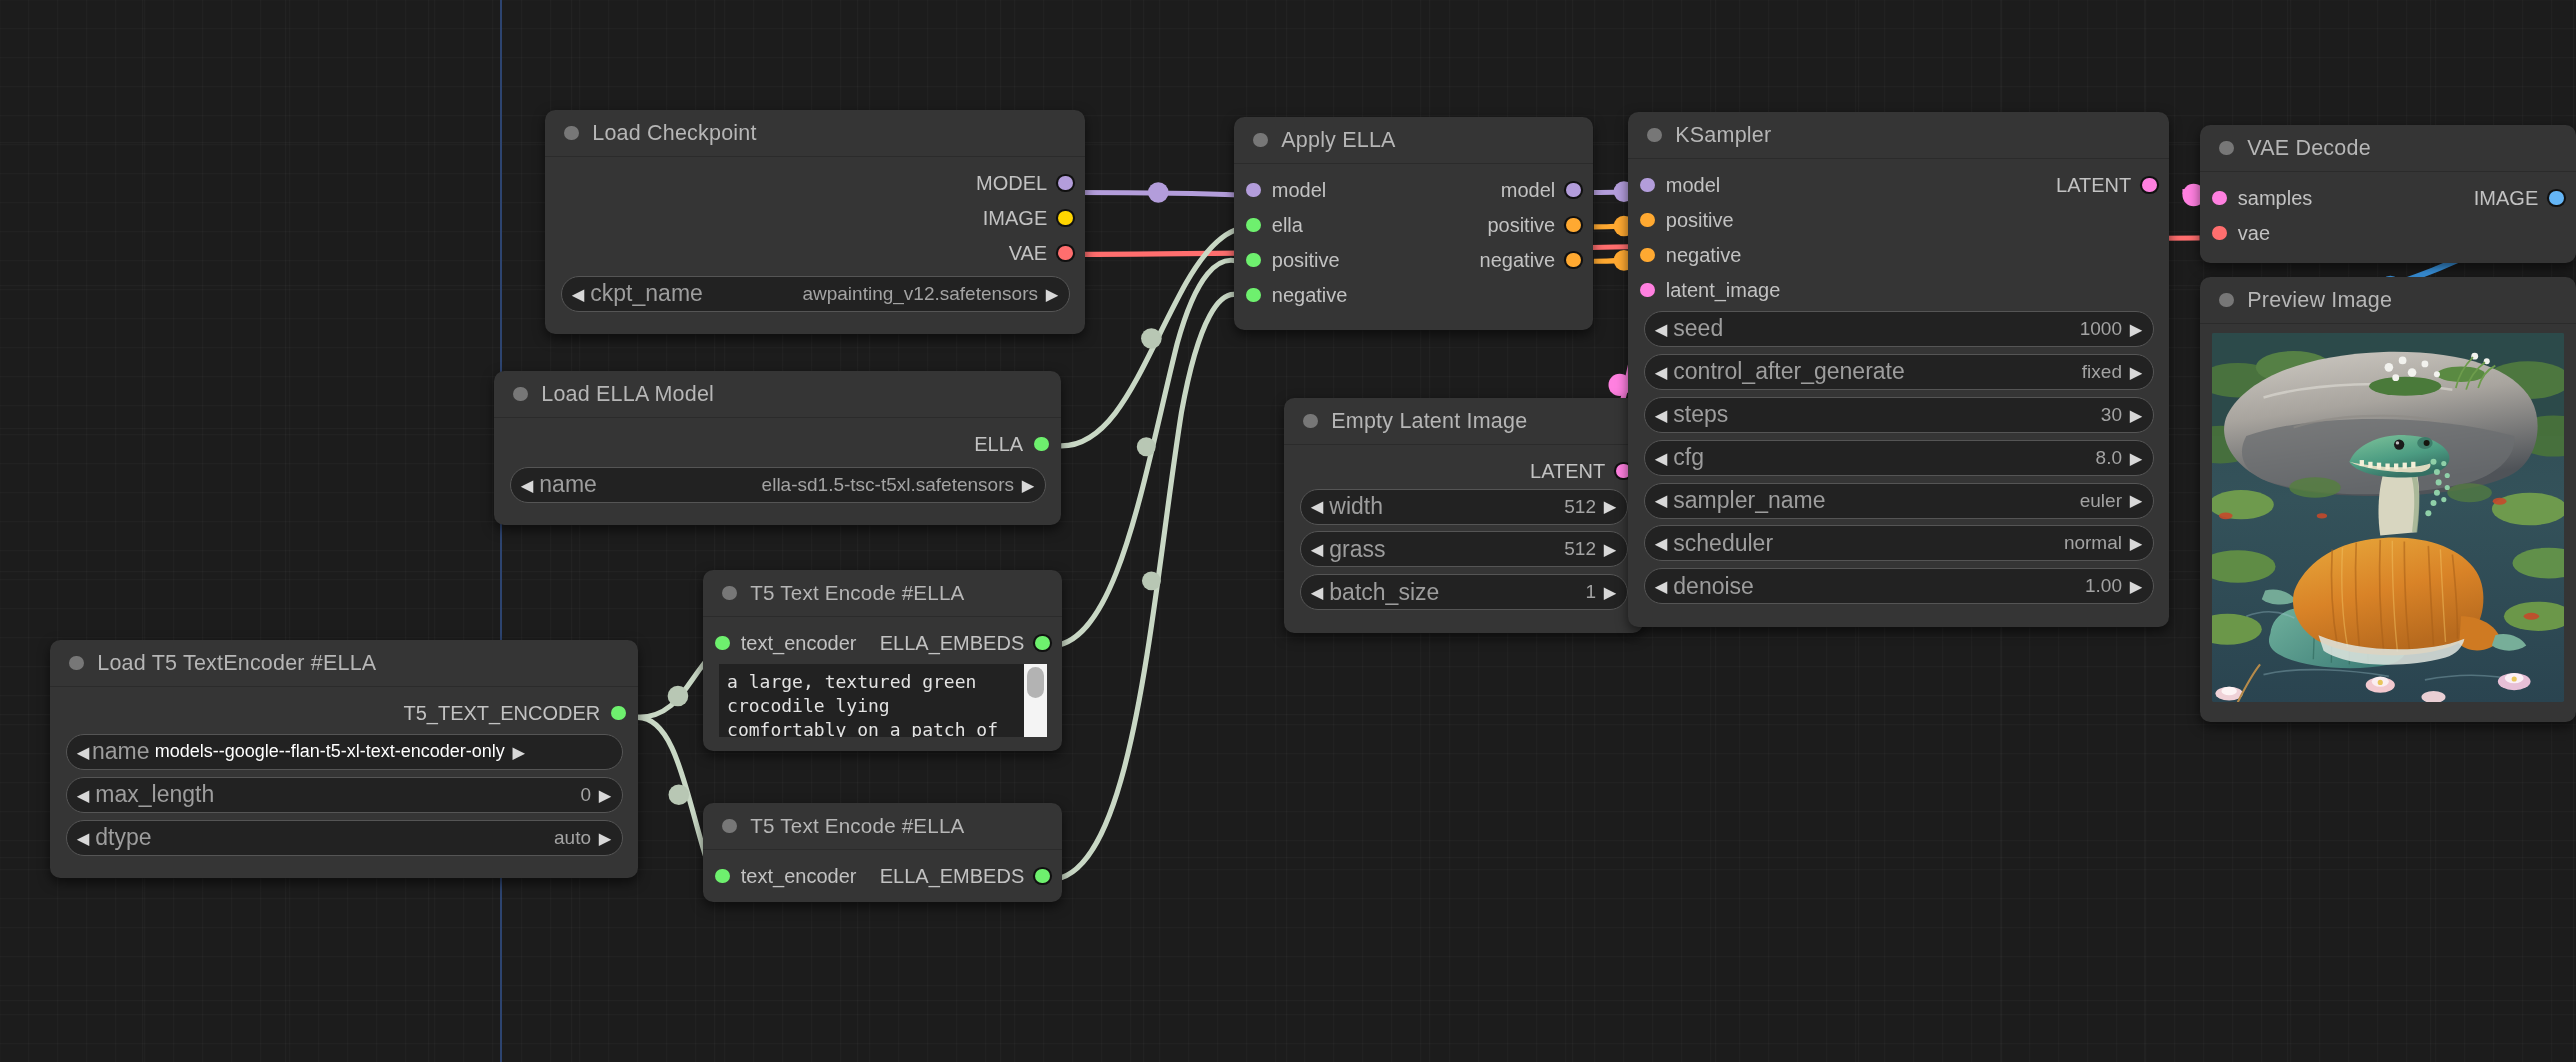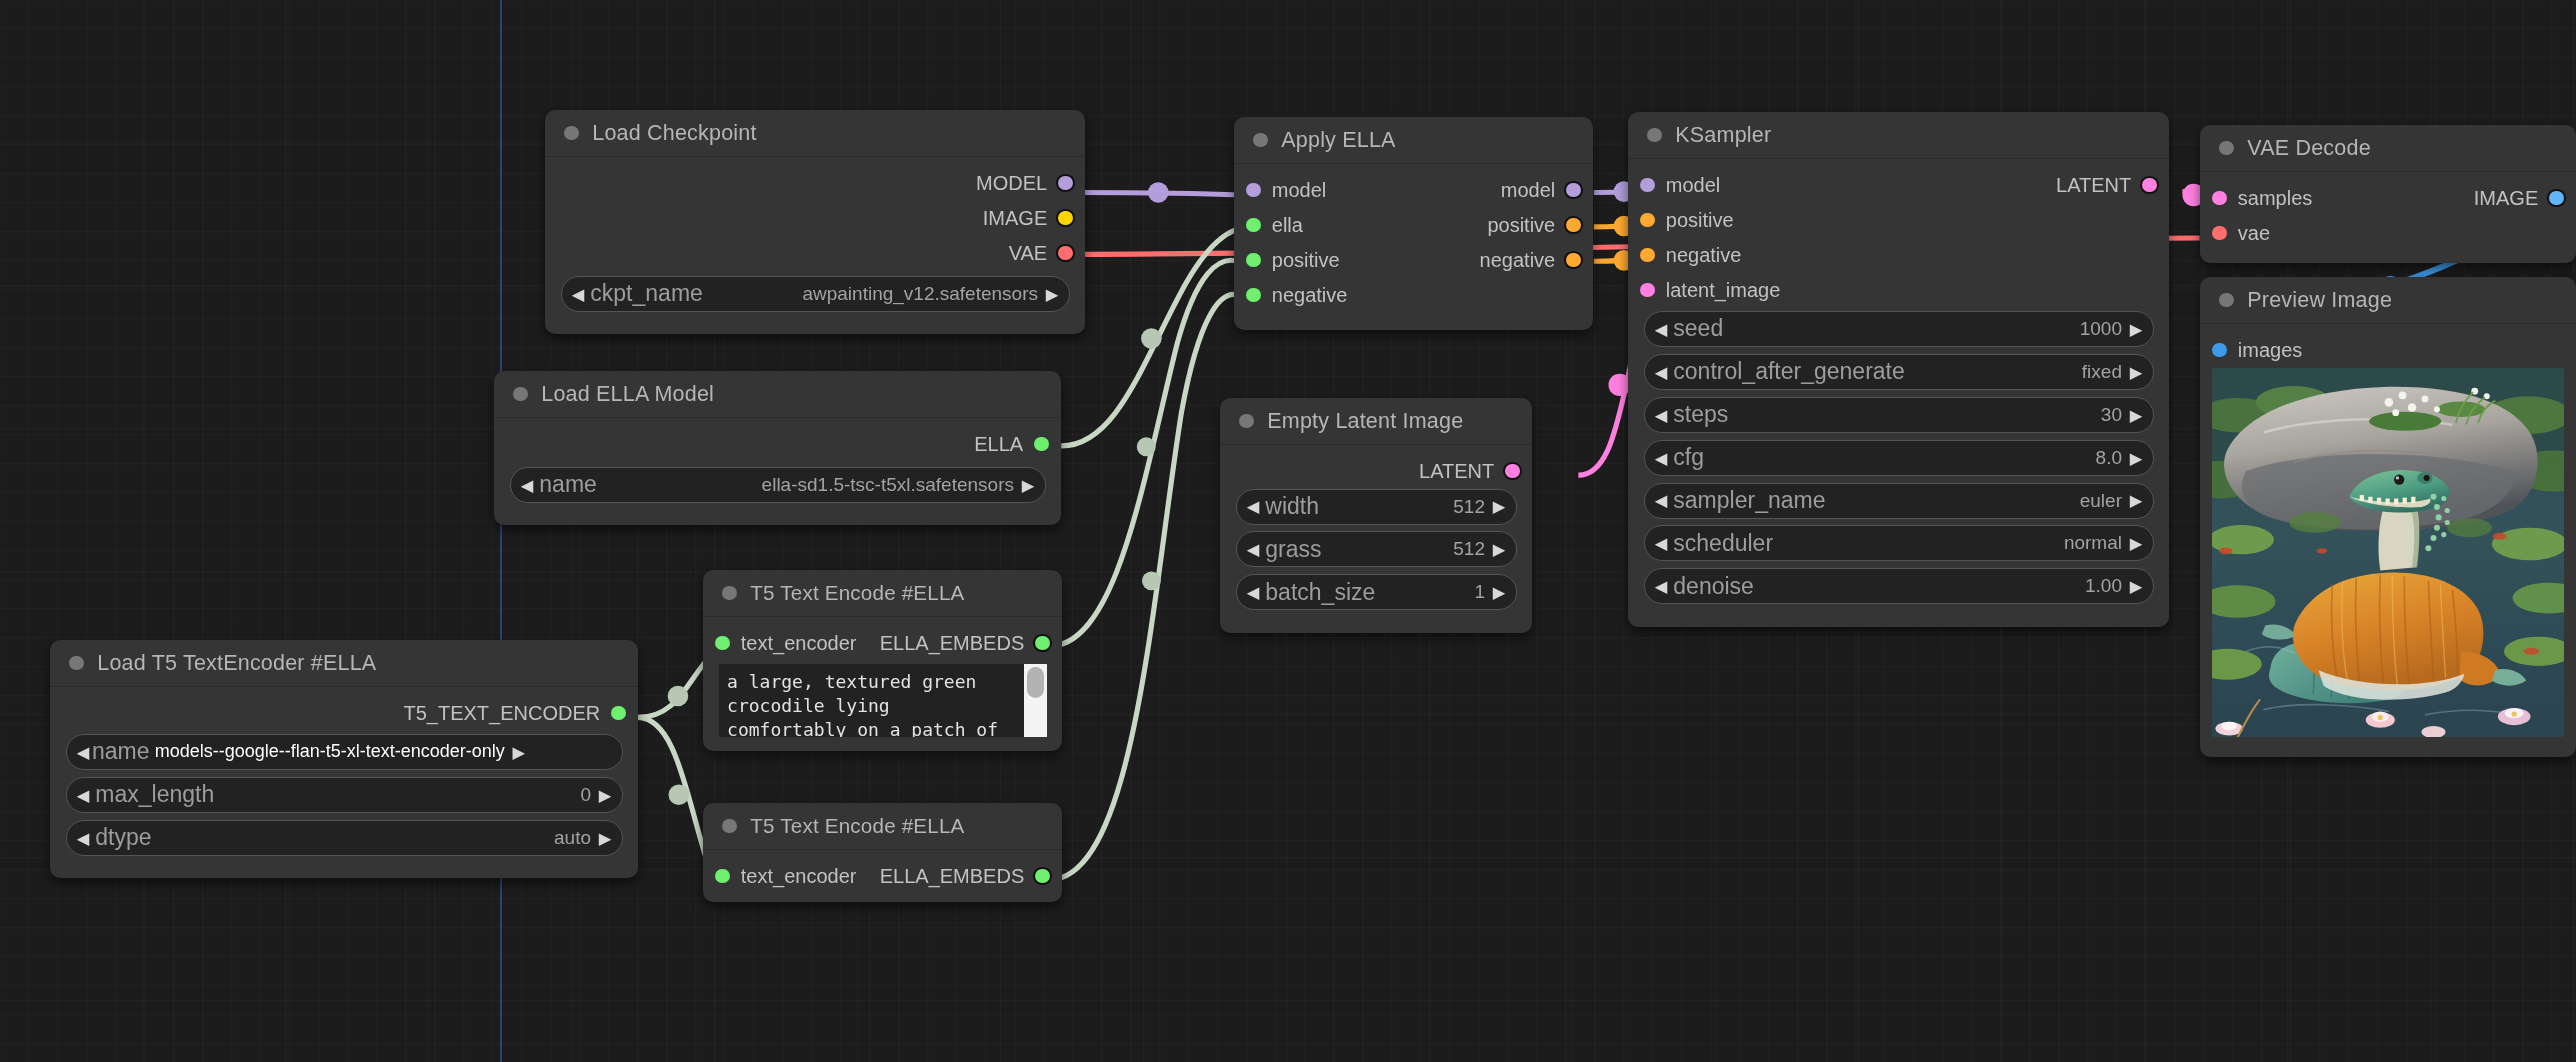--- a/index.html
+++ b/index.html
@@ -271,21 +271,21 @@
       </div>
       <div class="slot-row">
         <div class="slot-in">
           <span class="slot-dot" style="background:#6ef06e;"></span>
           <span class="slot-label">negative</span>
         </div>
       </div>
     </div>
   </div>
 
-  <div class="node" style="left:1220px;top:398px;width:312px;">
+  <div class="node" style="left:1284px;top:398px;width:359px;">
     <div class="node-title">
       <div class="dot-collapse"></div>
       <div class="title-text">Empty Latent Image</div>
     </div>
     <div class="node-body">
       <div class="slot-row">
         <div class="slot-out">
           <span class="slot-label">LATENT</span>
           <span class="slot-dot ring" style="background:#ff80e0;"></span>
         </div>
@@ -414,26 +414,20 @@
       </div>
     </div>
   </div>
 
   <div class="node" style="left:2200px;top:277px;width:376px;">
     <div class="node-title">
       <div class="dot-collapse"></div>
       <div class="title-text">Preview Image</div>
     </div>
     <div class="node-body" style="padding-bottom:8.6px;">
-      <div class="slot-row">
-        <div class="slot-in">
-          <span class="slot-dot" style="background:#3d9be9;"></span>
-          <span class="slot-label">images</span>
-        </div>
-      </div>
 
       <svg class="art" viewBox="0 0 410 430" preserveAspectRatio="none">
         <defs>
           <linearGradient id="water" x1="0" y1="0" x2="0" y2="1">
             <stop offset="0%" stop-color="#2d4a52"></stop>
             <stop offset="45%" stop-color="#34525a"></stop>
             <stop offset="100%" stop-color="#2a4450"></stop>
           </linearGradient>
           <linearGradient id="rockg" x1="0" y1="0" x2="0.3" y2="1">
             <stop offset="0%" stop-color="#cfcbc4"></stop>

